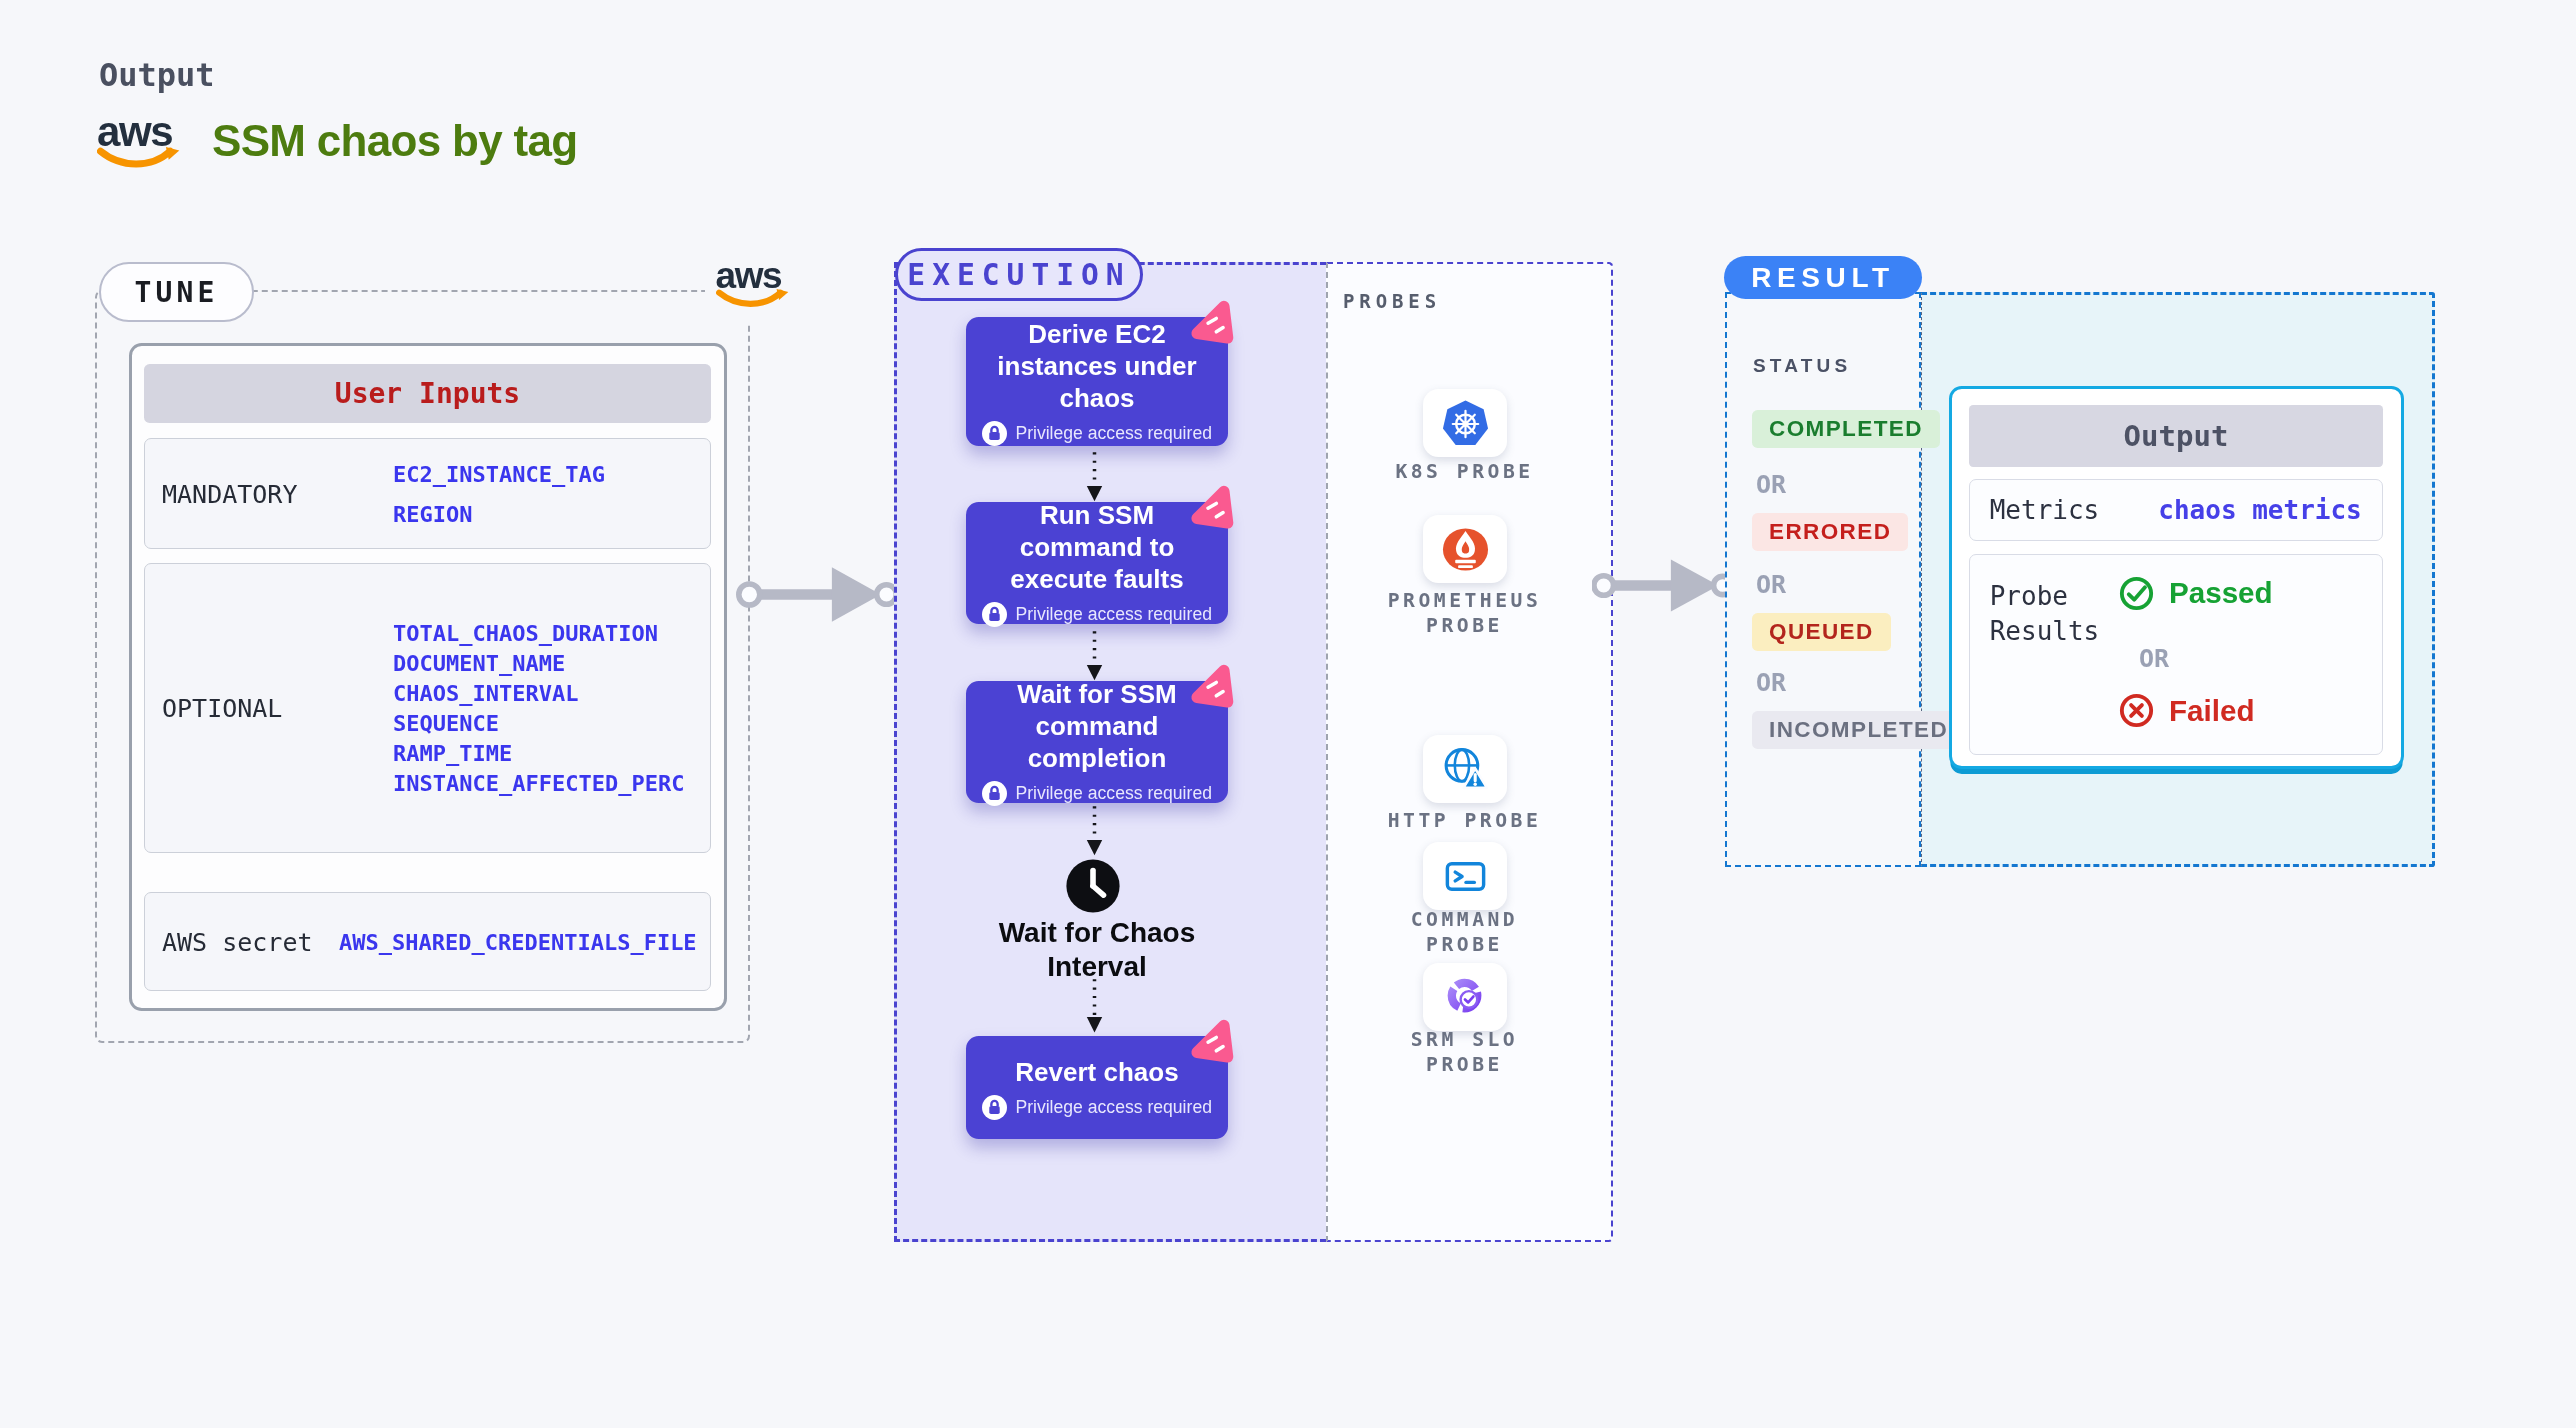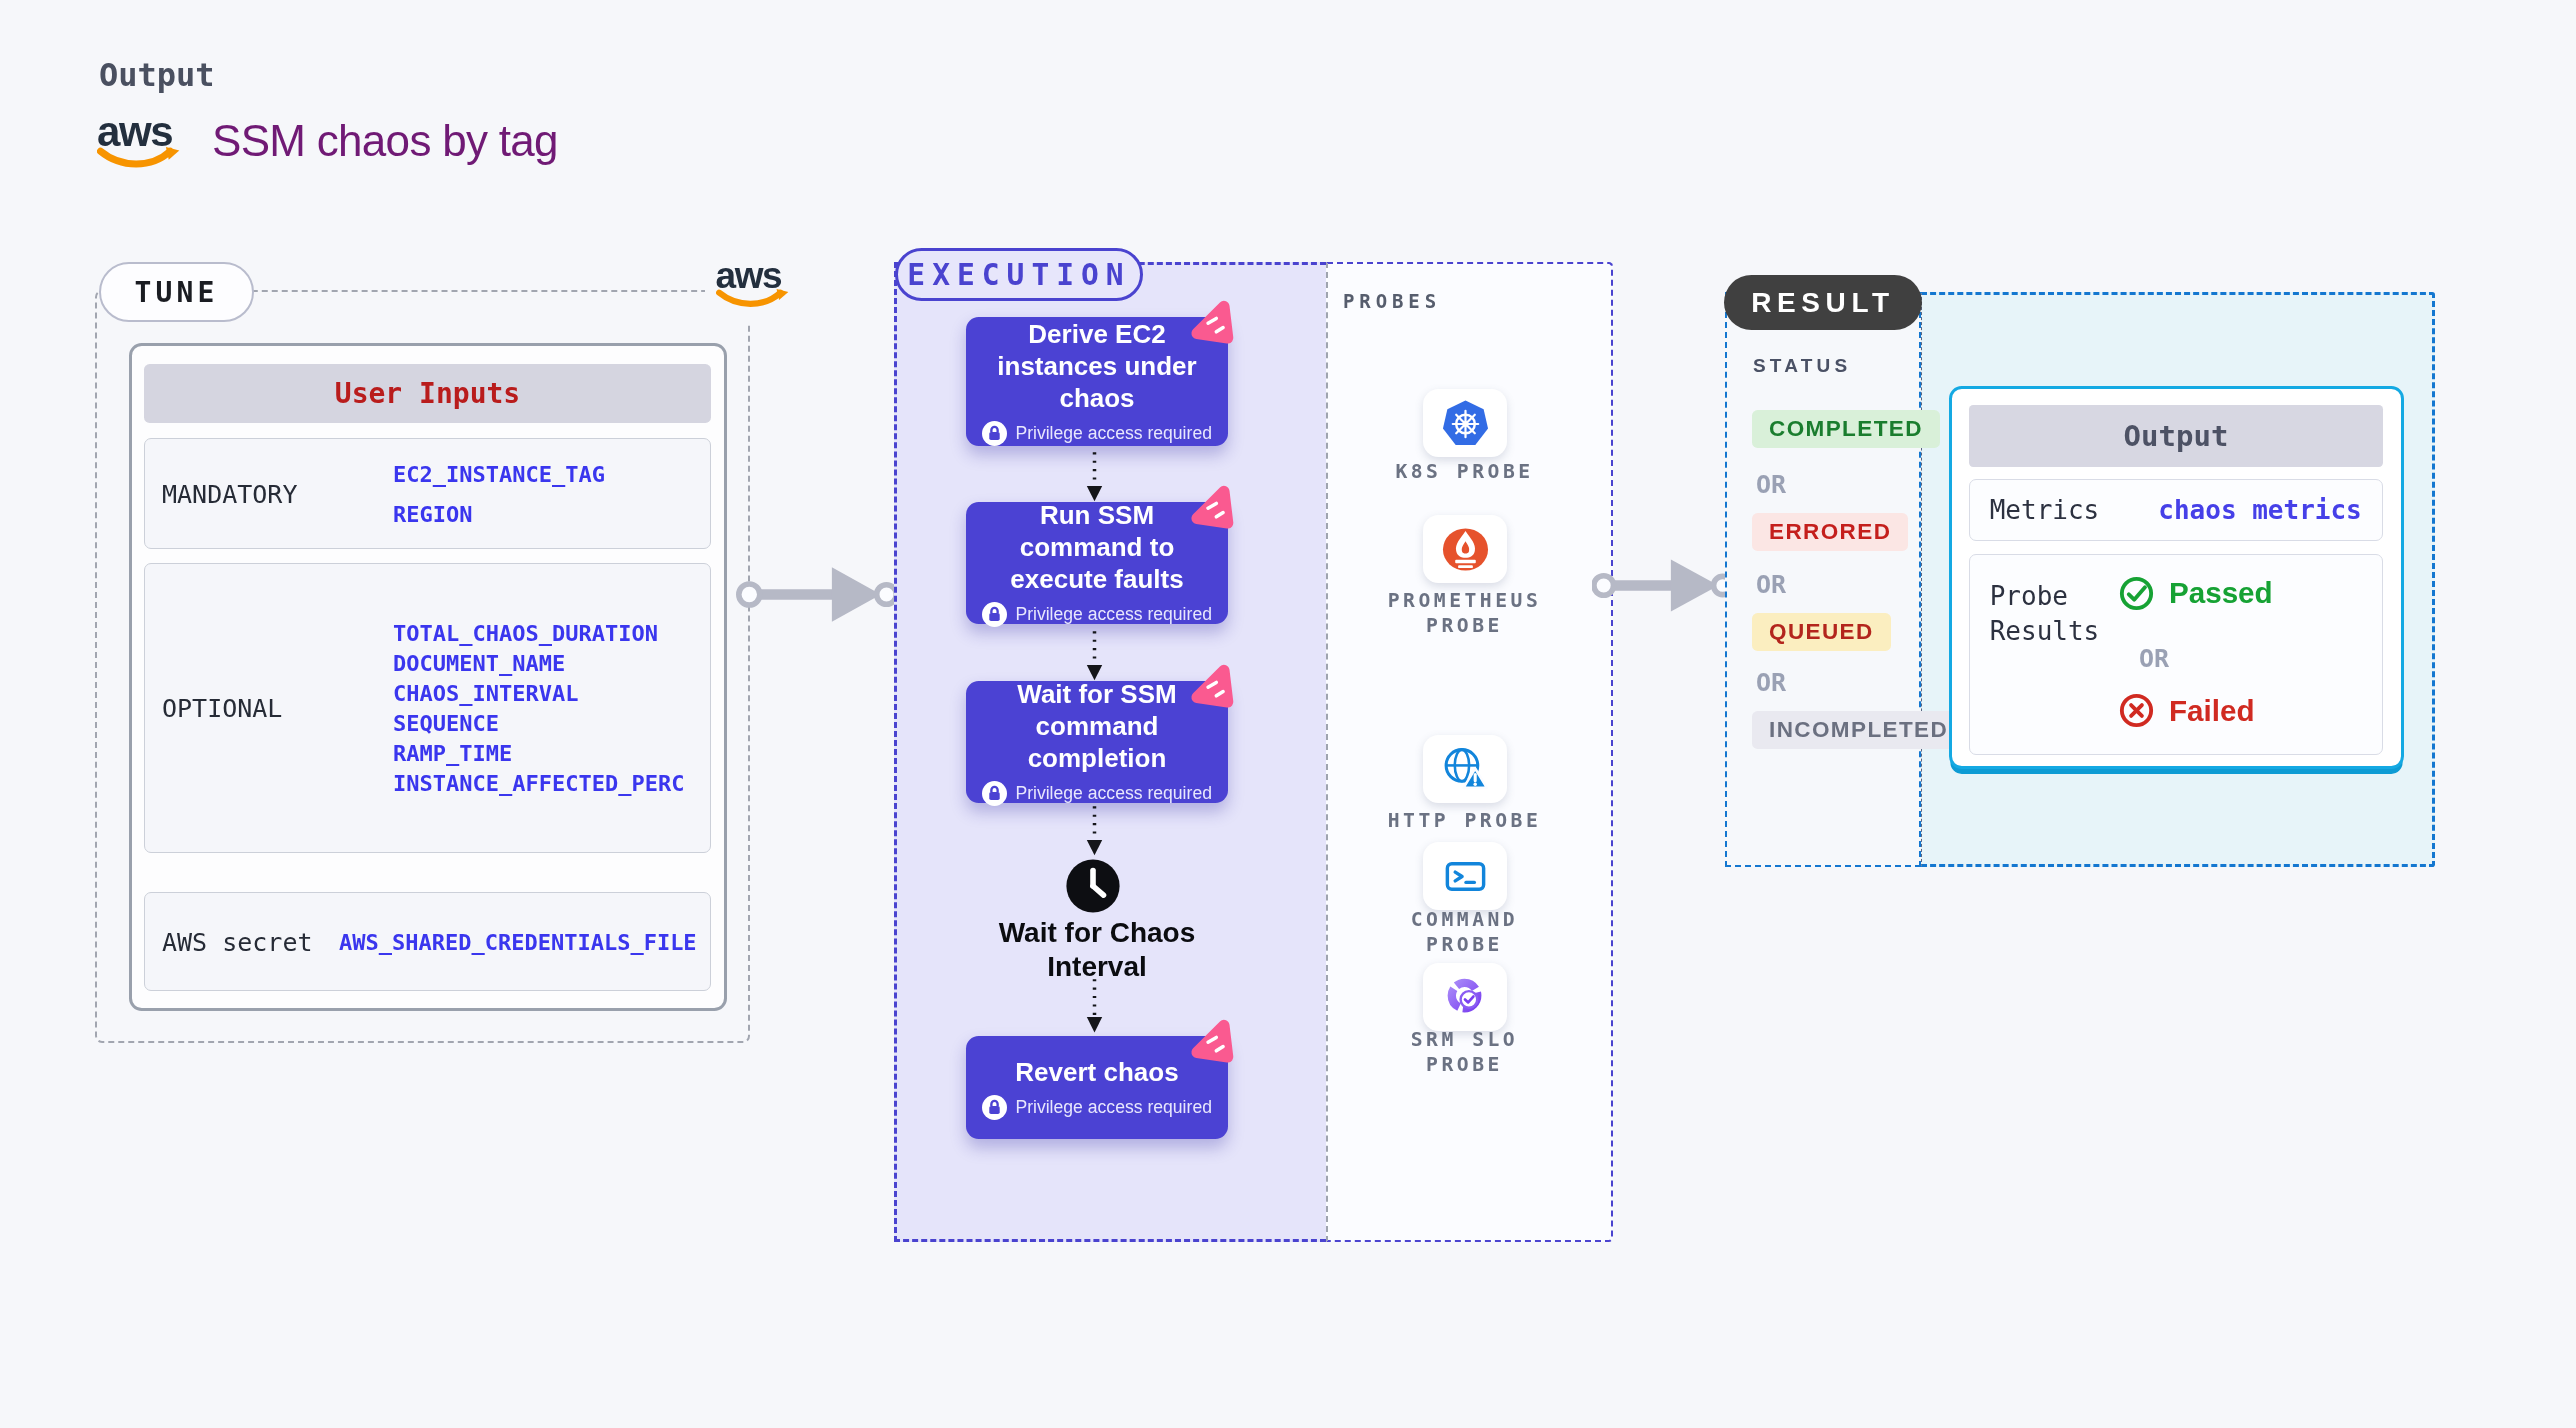--- a/index.html
+++ b/index.html
@@ -10,21 +10,21 @@
     -webkit-font-smoothing:antialiased;
   }
   .abs{position:absolute;}
 
   
   .eyebrow{left:99px;top:56px;font-family:"DejaVu Sans Mono",monospace;font-size:32px;font-weight:600;color:#4a5060;}
   .header-row{left:97px;top:111px;display:flex;align-items:center;gap:32px;}
   .aws-logo{position:relative;display:inline-block;line-height:1;}
   .aws-logo .aws-word{font-weight:800;color:#232f3e;letter-spacing:-1.4px;}
   .aws-logo svg{display:block;margin-top:-5.6px;}
-  .page-title{font-size:44px;font-weight:400;color:#701a75;letter-spacing:-0.7px;}
+  .page-title{font-size:44px;font-weight:700;color:#4d7c0f;letter-spacing:-0.7px;}
 
   
   .tune-box{left:95px;top:290px;width:651px;height:749px;border:2.1px dashed #a2a6b0;border-radius:7px;}
   .tune-pill{left:99px;top:262px;width:151px;height:56px;background:#fdfdff;border:2.8px solid #b9bccd;border-radius:31px;
     display:flex;align-items:center;justify-content:center;font-family:"DejaVu Sans Mono",monospace;
     font-size:28px;font-weight:800;color:#1a1c22;letter-spacing:4.2px;}
   .tune-aws{left:705px;top:245px;width:94px;height:77px;background:#f6f7fa;display:flex;align-items:center;justify-content:center;}
   .ui-card{left:129px;top:343px;width:598px;height:668px;background:#fdfdfe;border:3.5px solid #99a0ac;border-radius:12.7px;box-sizing:border-box;}
   .ui-header{left:144px;top:364px;width:567px;height:59px;background:#d5d5e0;border-radius:5.6px;
     display:flex;align-items:center;justify-content:center;font-family:"DejaVu Sans Mono",monospace;
@@ -67,21 +67,21 @@
   .probe-card{left:1423px;width:84px;height:68px;background:#ffffff;border-radius:15.5px;
     box-shadow:0 3.5px 8.4px rgba(80,90,120,.18);display:flex;align-items:center;justify-content:center;}
   .probe-label{left:1373px;width:183px;text-align:center;font-family:"DejaVu Sans Mono",monospace;
     font-size:19.7px;font-weight:700;letter-spacing:3.5px;color:#6b7283;line-height:25px;}
 
   
   .status-rect{left:1725px;top:292px;width:196px;height:575px;border:2.8px dashed #1477d0;background:#f6f8fb;box-sizing:border-box;}
   .output-zone{left:1921px;top:292px;width:514px;height:575px;background:#e7f4f9;box-sizing:border-box;
     border-top:3.5px dashed #1477d0;border-right:3.5px dashed #1477d0;border-bottom:3.5px dashed #1477d0;
     border-left:1.4px dashed #596480;border-radius:0 2.8px 2.8px 0;}
-  .result-pill{left:1724px;top:275px;width:198px;height:55px;background:#404040;border-radius:29.6px;
+  .result-pill{left:1724px;top:256px;width:198px;height:43px;background:#3b82f6;border-radius:29.6px;
     display:flex;align-items:center;justify-content:center;color:#ffffff;font-size:28px;font-weight:800;letter-spacing:5.6px;}
   .status-heading{left:1753px;top:355px;font-size:19px;font-weight:800;letter-spacing:4.2px;color:#4a5165;}
   .badge{left:1752px;height:38px;padding:0 17px;border-radius:5.6px;display:inline-flex;align-items:center;
     font-size:22.5px;font-weight:800;letter-spacing:1.4px;white-space:nowrap;}
   .badge-completed{top:410px;background:#d9f0d9;color:#1a7d2e;}
   .badge-errored{top:513px;background:#fbe6e4;color:#c41f1c;}
   .badge-queued{top:613px;background:#fbeec0;color:#b3251d;}
   .badge-incompleted{top:711px;background:#e9e9f0;color:#6b7080;}
   .or-label{font-family:"DejaVu Sans Mono",monospace;font-size:25px;font-weight:700;color:#9aa1b4;}
   .or-1{left:1756px;top:470px;}

